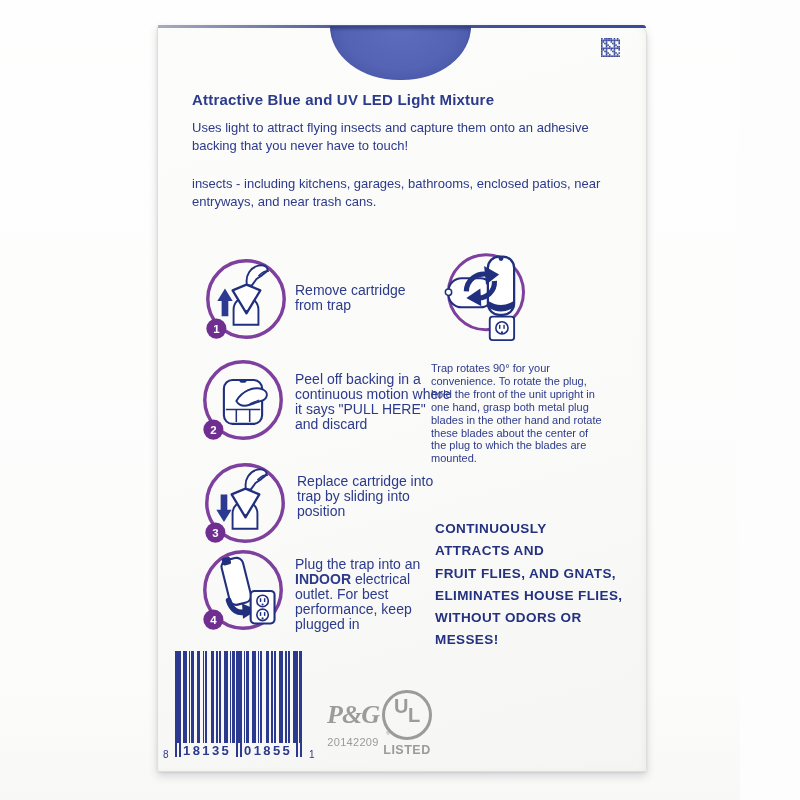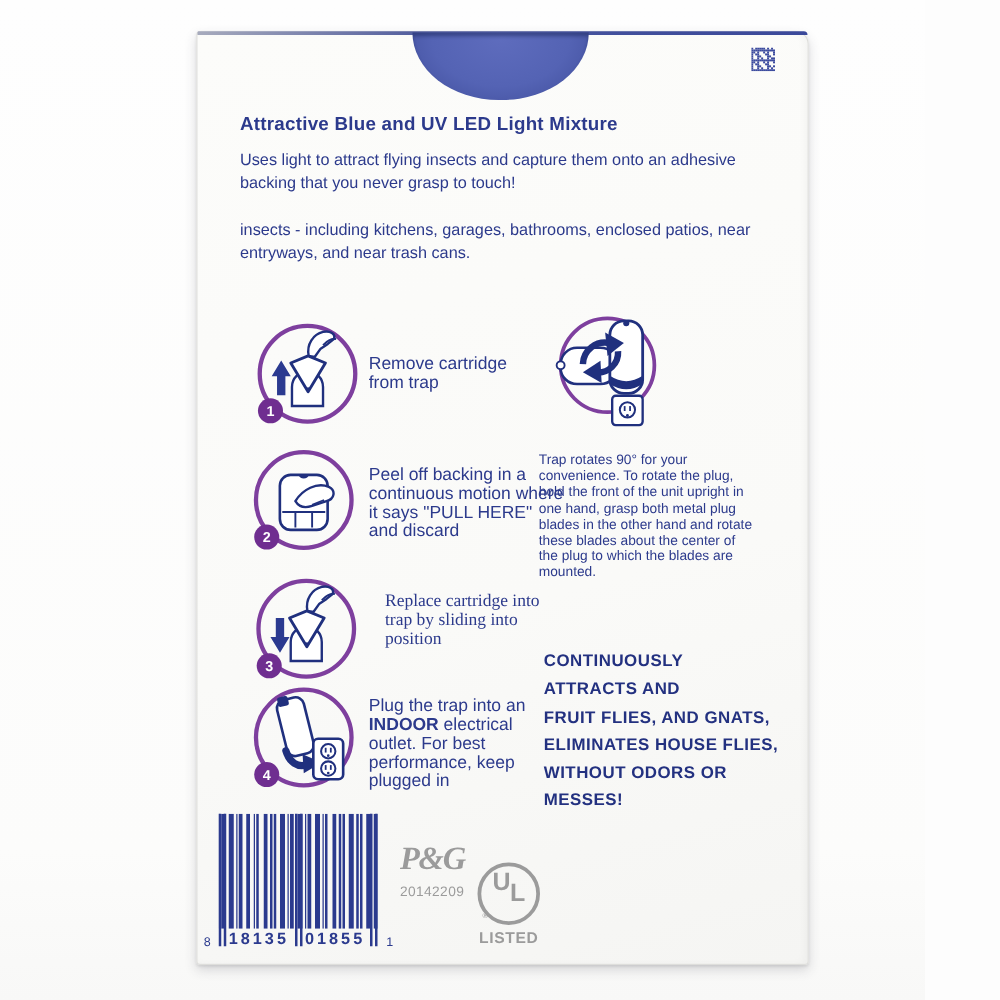--- a/index.html
+++ b/index.html
@@ -20,36 +20,36 @@
   .heading{position:absolute;left:34px;top:65px;font-size:15px;font-weight:bold;color:#2c3a8c;letter-spacing:.2px;white-space:nowrap;}
   .para{position:absolute;left:34px;font-size:13px;line-height:17.8px;color:#2c3a8c;}
   .para div{white-space:nowrap;}
   #intro1{top:93px;} #intro2{top:149px;}
 
   .step-icon{position:absolute;width:86px;height:86px;}
   .step-text{position:absolute;font-size:14px;line-height:15px;color:#2c3a8c;}
   .step-text div{white-space:nowrap;}
   #icon1{left:45px;top:230px;} #text1{left:137px;top:257px;}
   #icon2{left:42px;top:331px;} #text2{left:137px;top:346px;}
-  #icon3{left:44px;top:434px;} #text3{left:150px;top:448px;font-family:Liberation Serif, serif;}
+  #icon3{left:44px;top:434px;} #text3{left:139px;top:448px;}
   #icon4{left:42px;top:521px;} #text4{left:137px;top:531px;}
   #rotate-icon{left:283px;top:223px;width:90px;height:94px;}
 
   .rotate-note{position:absolute;left:273px;top:336px;font-size:11px;line-height:12.9px;color:#2c3a8c;}
   .rotate-note div{white-space:nowrap;}
   .claim{position:absolute;left:277px;top:492px;font-size:13.5px;line-height:22.3px;font-weight:bold;color:#233180;letter-spacing:.4px;}
   .claim div{white-space:nowrap;}
 
   .barcode{position:absolute;left:16px;top:625px;width:132px;height:112px;}
   .bars{position:absolute;left:1px;top:0;width:127px;height:92px;display:flex;align-items:stretch;overflow:hidden;}
   .guard{position:absolute;top:0;width:2.1px;height:106px;background:#2b3a8e;}
   .bc-digit{position:absolute;color:#2b3a8e;font-size:13px;letter-spacing:2.4px;font-weight:bold;top:92px;}
   .bc-small{position:absolute;color:#2b3a8e;font-size:10px;top:98px;}
 
-  .pg-block{position:absolute;left:162px;top:646px;width:66px;text-align:left;color:#9b9b9b;}
+  .pg-block{position:absolute;left:162px;top:674px;width:66px;text-align:center;color:#9b9b9b;}
   .pg-logo{font-family:"Liberation Serif",serif;font-style:italic;font-weight:bold;font-size:26px;letter-spacing:-1px;}
   .pg-code{font-size:11px;margin-top:6px;letter-spacing:.3px;}
   .ul-block{position:absolute;left:218px;top:664px;width:62px;text-align:center;color:#9b9b9b;}
   .ul-circle{position:relative;margin:0 auto;width:44px;height:44px;border:3.5px solid #9b9b9b;border-radius:50%;}
   .ul-u{position:absolute;left:9px;top:2px;font-size:20px;font-weight:bold;}
   .ul-l{position:absolute;left:23px;top:11px;font-size:20px;font-weight:bold;}
   .ul-r{position:absolute;left:1px;bottom:1px;font-size:6px;}
   .ul-listed{margin-top:3px;font-size:12.5px;font-weight:bold;letter-spacing:.5px;}
 </style>
 </head>
@@ -148,21 +148,21 @@
         <rect x="8" y="11" width="1" height="1" fill="#3b4a9e"></rect>
         <rect x="9" y="11" width="1" height="1" fill="#3b4a9e"></rect>
         <rect x="10" y="11" width="1" height="1" fill="#3b4a9e"></rect>
         <rect x="11" y="11" width="1" height="1" fill="#3b4a9e"></rect>
       </svg>
 
     <div class="heading">Attractive Blue and UV LED Light Mixture</div>
 
     <div class="para" id="intro1">
       <div>Uses light to attract flying insects and capture them onto an adhesive</div>
-      <div>backing that you never grasp to touch!</div>
+      <div>backing that you never have to touch!</div>
     </div>
     <div class="para" id="intro2">
       <div>insects - including kitchens, garages, bathrooms, enclosed patios, near</div>
       <div>entryways, and near trash cans.</div>
     </div>
 
     <svg class="step-icon" id="icon1" viewBox="0 0 90 90">
       <circle cx="45" cy="45" r="40" fill="none" stroke="#7e3f9e" stroke-width="3.6"></circle>
       <path d="M32 56 a13 13 0 0 1 26 0 v16 h-26 z" fill="#fff" stroke="#20307e" stroke-width="2"></path>
       <path d="M31 36 L45.5 60 L60 36 L45.5 30 Z" fill="#fff" stroke="#20307e" stroke-width="2.4" stroke-linejoin="round"></path>

